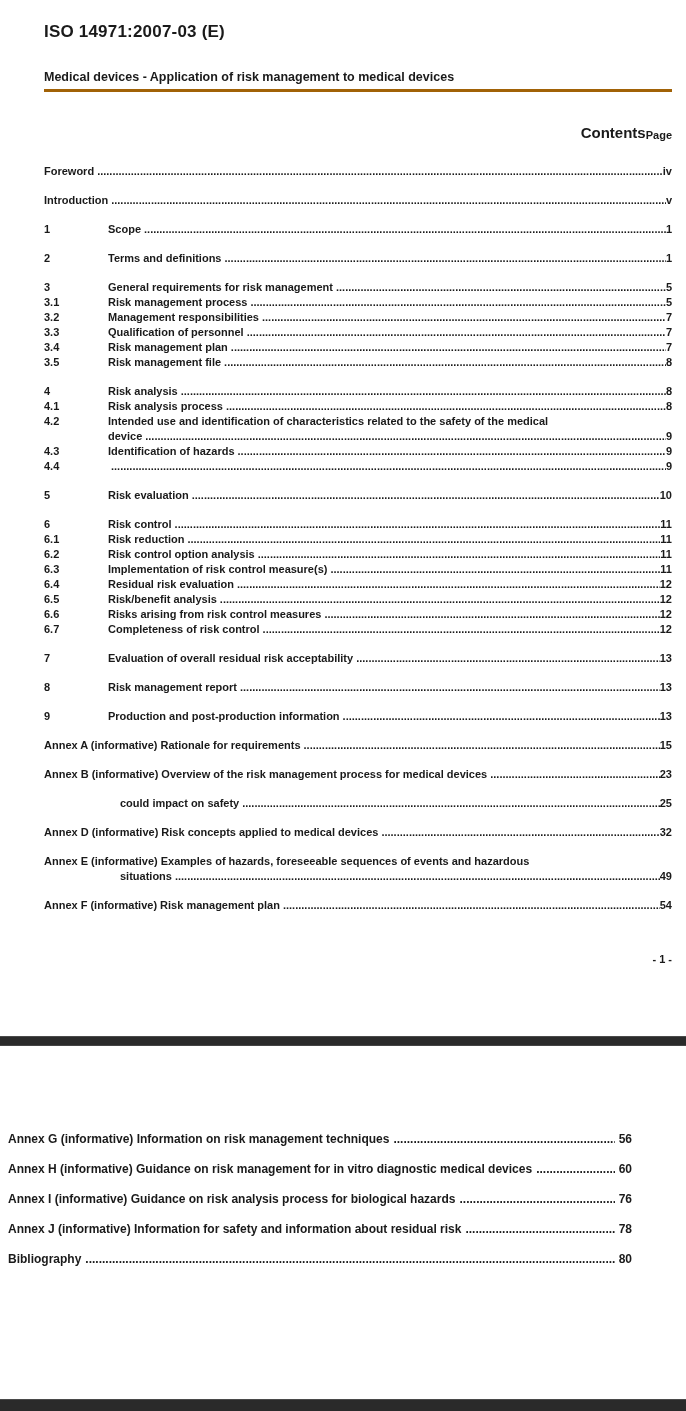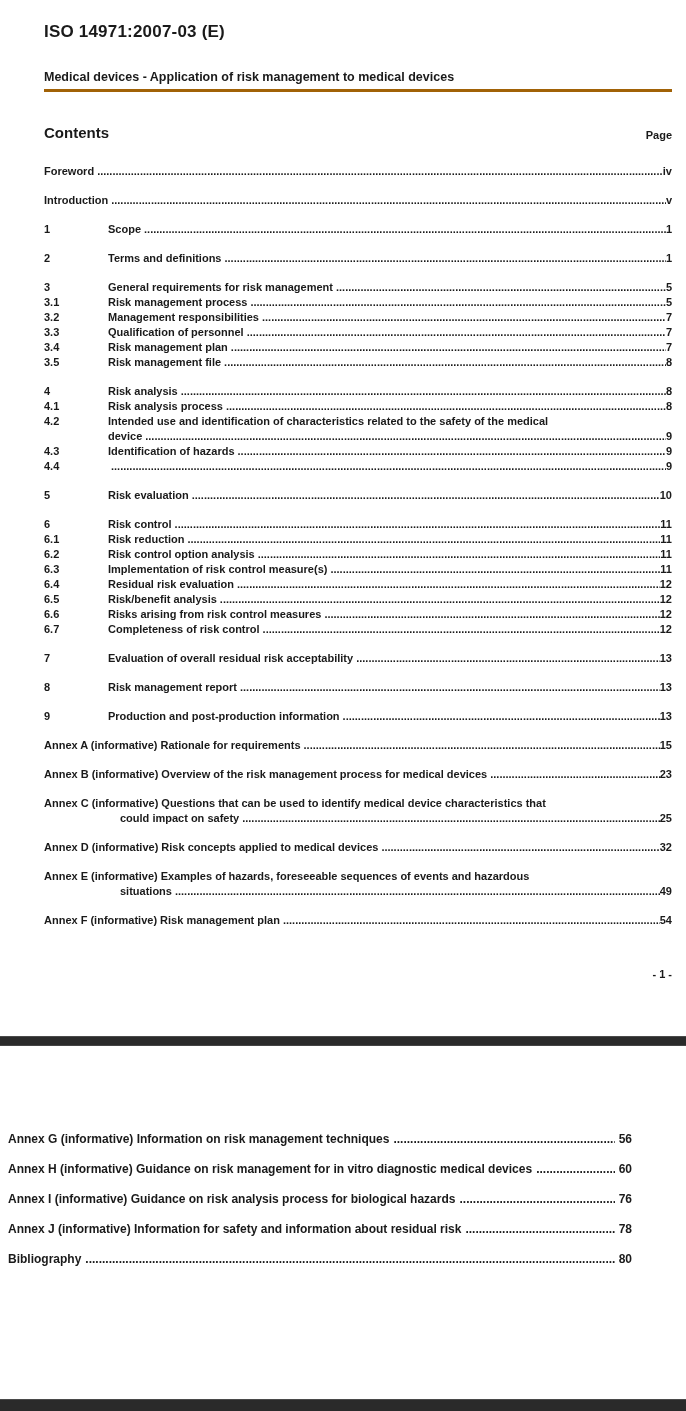--- a/index.html
+++ b/index.html
@@ -4,21 +4,21 @@
 <style>
   html,body{margin:0;padding:0;}
   body{
     width:686px;height:1411px;position:relative;background:#ffffff;
     font-family:"Liberation Sans","DejaVu Sans",sans-serif;
     font-weight:700;color:#1a1a1a;overflow:hidden;
   }
   .page1{padding:22px 14px 0 44px;}
   .iso-title{font-size:17px;line-height:20px;letter-spacing:.2px;}
   .subtitle{margin-top:28px;font-size:12.5px;line-height:15px;padding-bottom:4px;border-bottom:3px solid #a16207;}
-  .contents-row{margin-top:32px;display:flex;justify-content:space-between;align-items:flex-end;gap:20px;}
+  .contents-row{margin-top:32px;display:flex;justify-content:flex-end;align-items:flex-end;}
   .contents-h{font-size:15px;line-height:18px;}
   .page-lbl{font-size:11px;line-height:13px;}
   #toc1{margin-top:22px;}
   .tgroup{margin-top:14px;}
   .trow{display:flex;align-items:flex-start;line-height:15px;font-size:11px;}
   .num{width:64px;flex:none;}
   .ttl{flex:none;white-space:nowrap;}
   .cont{margin-left:76px;}
   .dots{flex:1 1 0;min-width:0;overflow:hidden;white-space:nowrap;margin-left:3px;}
   .pg{flex:none;}
@@ -235,23 +235,20 @@
       </div>
       <div class="tgroup">
         <div class="trow">
           <span class="ttl">Annex B (informative) Overview of the risk management process for medical devices</span>
           <span class="dots">................................................................................................................................................................................................................................................................................................................................................................................................................</span>
           <span class="pg">23</span>
         </div>
       </div>
       <div class="tgroup">
         <div class="trow">
-          <span class="ttl">Annex C (informative) Questions that can be used to identify medical device characteristics that</span>
-        </div>
-        <div class="trow">
           <span class="ttl cont">could impact on safety</span>
           <span class="dots">................................................................................................................................................................................................................................................................................................................................................................................................................</span>
           <span class="pg">25</span>
         </div>
       </div>
       <div class="tgroup">
         <div class="trow">
           <span class="ttl">Annex D (informative) Risk concepts applied to medical devices</span>
           <span class="dots">................................................................................................................................................................................................................................................................................................................................................................................................................</span>
           <span class="pg">32</span>

